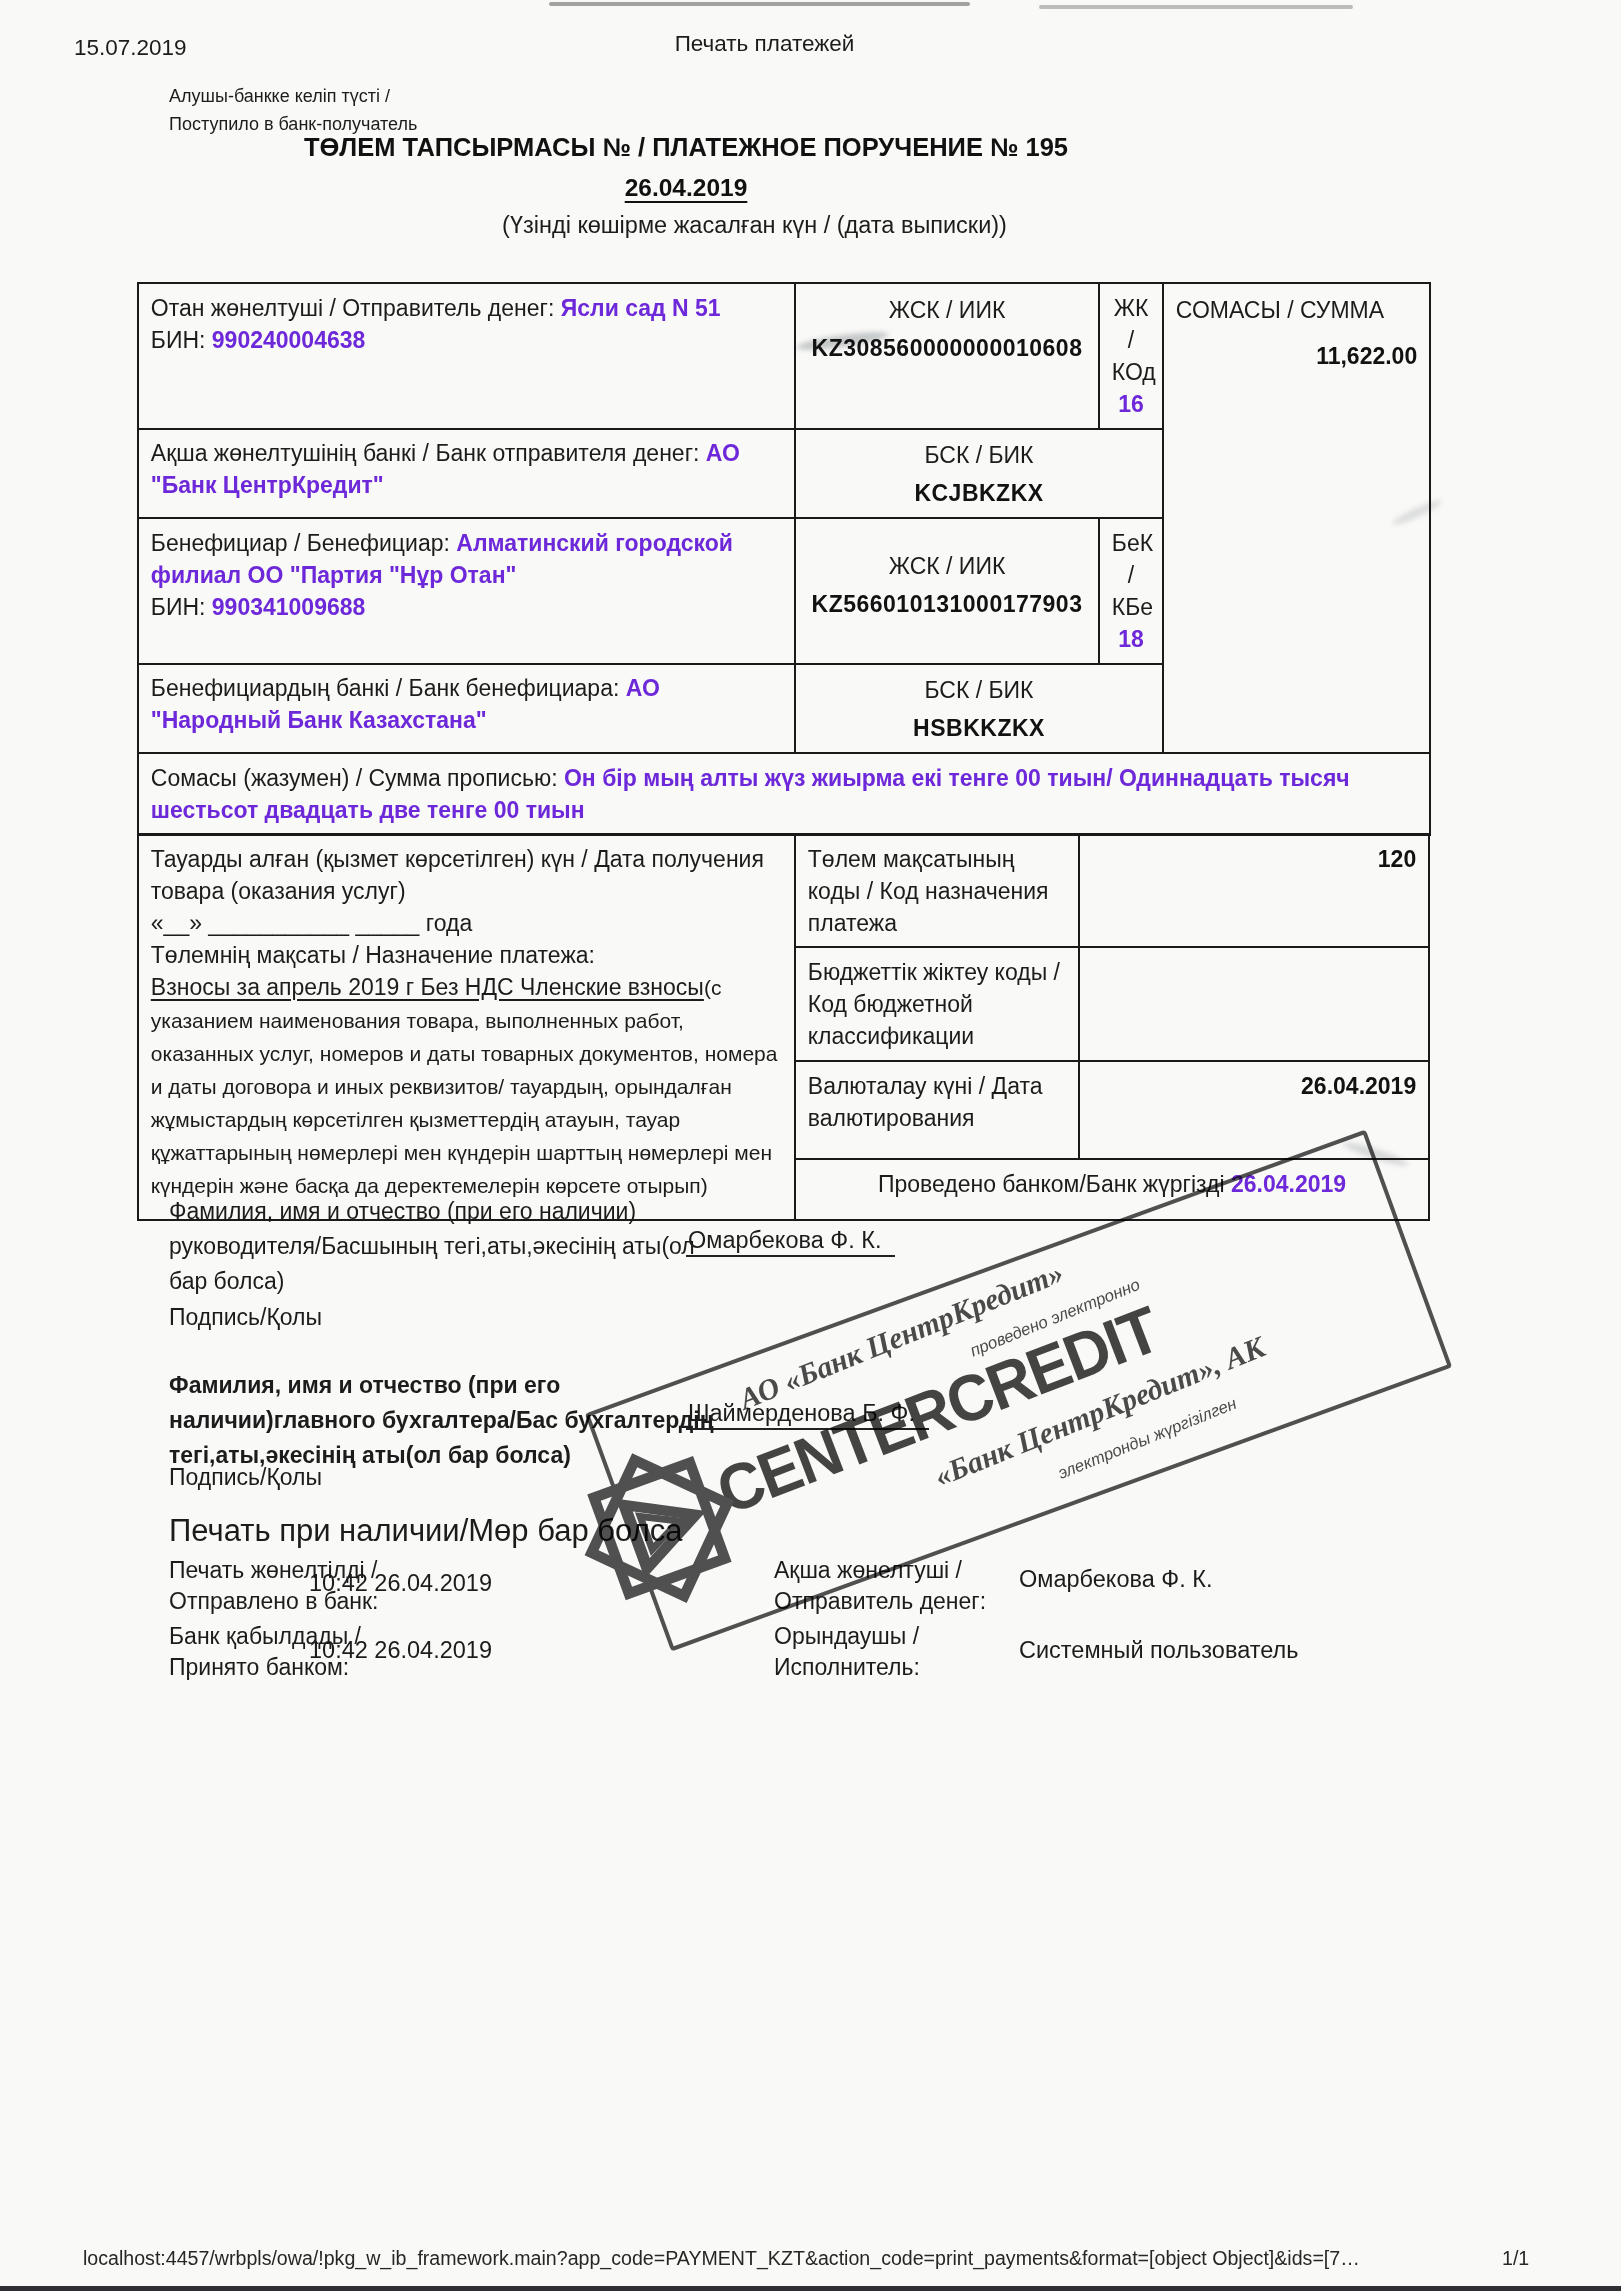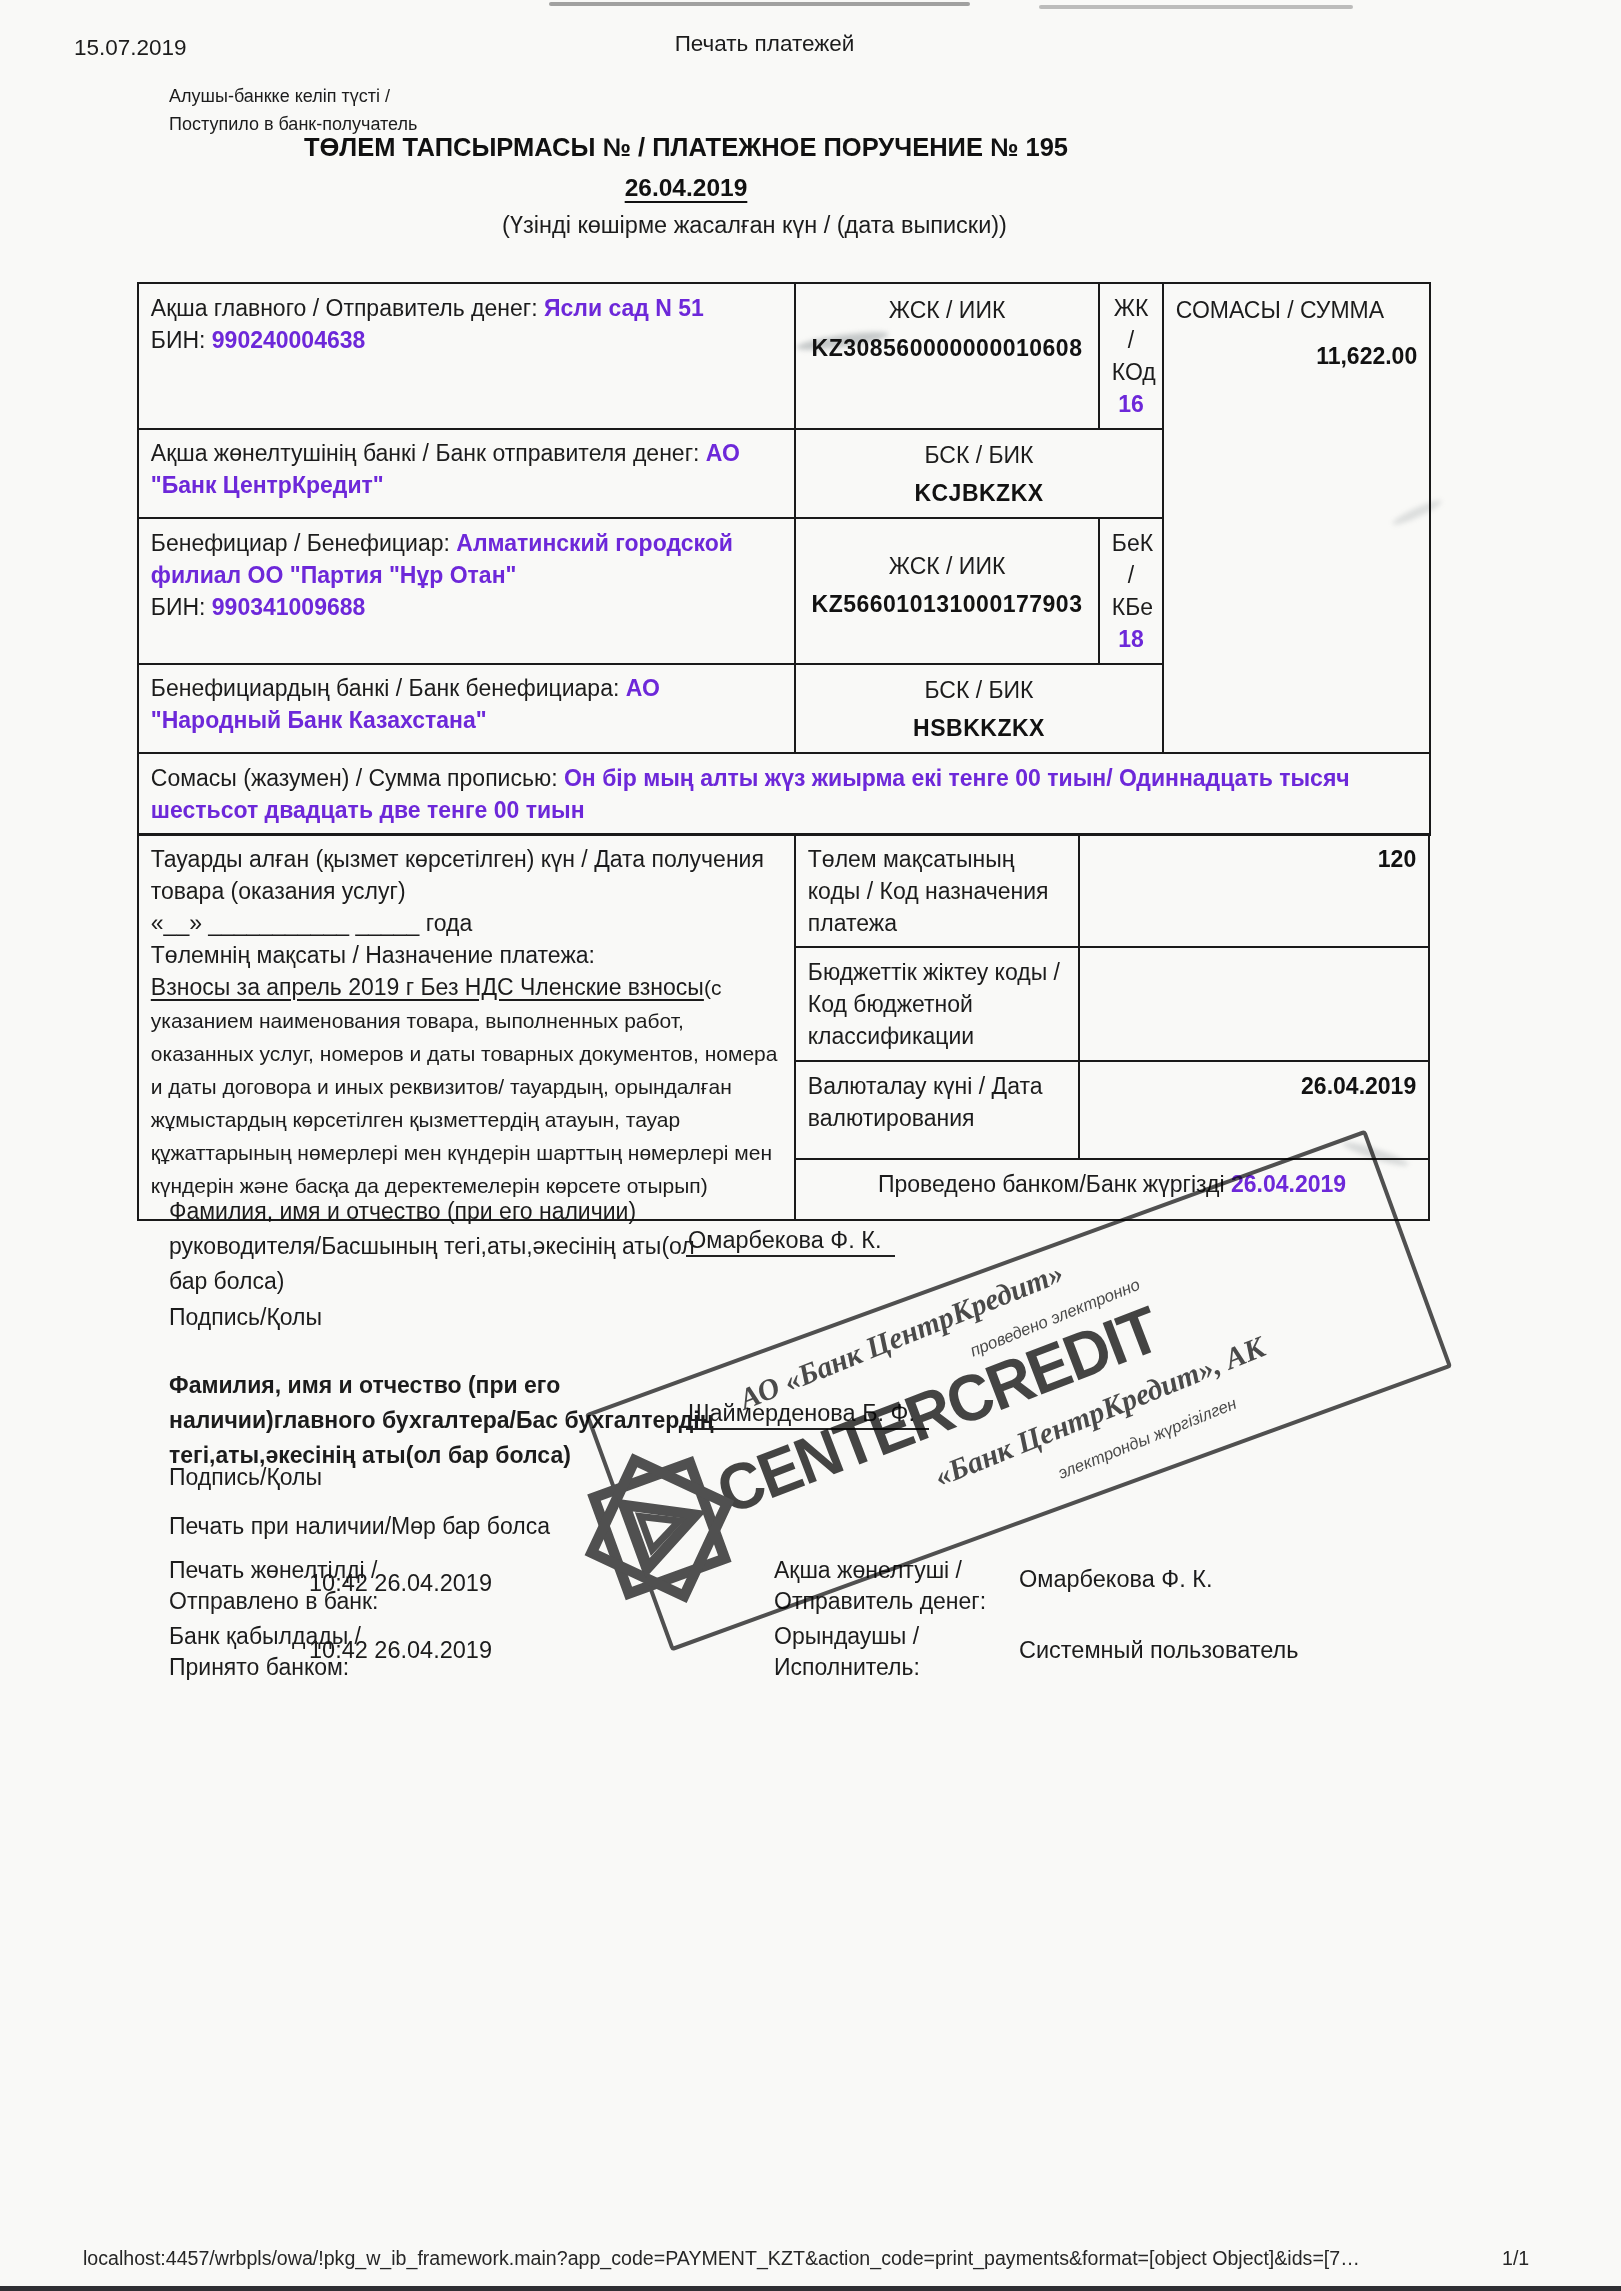--- a/index.html
+++ b/index.html
@@ -40,21 +40,21 @@
   .processed-cell{text-align:center;vertical-align:middle;}
 
   
   .fio{left:169px;top:1194px;width:534px;font-size:23px;line-height:35px;}
   .fio2{left:169px;top:1368px;width:549px;font-size:23px;line-height:35px;font-weight:bold;}
   .sig-name{font-size:23.5px;border-bottom:2px solid #222;padding:0 13.7px 2px 2px;}
   .name1{left:686px;top:1227px;}
   .name2{left:686px;top:1400px;}
   .podpis1{left:169px;top:1304px;font-size:23px;}
   .podpis2{left:169px;top:1464px;font-size:23px;}
-  .pechat{left:169px;top:1513px;font-size:23px;}
+  .pechat{left:169px;top:1513px;font-size:31px;}
   .two-line{font-size:23px;line-height:31px;}
   .sent-l{left:169px;top:1555px;}
   .sent-v{left:309px;top:1570px;font-size:23.5px;}
   .acc-l{left:169px;top:1621px;}
   .acc-v{left:309px;top:1637px;font-size:23.5px;}
   .snd-l{left:774px;top:1555px;}
   .snd-v{left:1019px;top:1566px;font-size:23.5px;}
   .exe-l{left:774px;top:1621px;}
   .exe-v{left:1019px;top:1637px;font-size:23.5px;}
 
@@ -116,21 +116,21 @@
   <table class="grid">
     <colgroup>
         <col style="width:657px">
         <col style="width:304px">
         <col style="width:64px">
         <col style="width:267px">
       </colgroup>
     <tbody>
         <tr style="height:113px">
       <td>
-        <span>Ақша главного / Отправитель денег:</span>
+        <span>Отан жөнелтуші / Отправитель денег:</span>
         <span class="b">Ясли сад N 51</span><br>
         <span>БИН:</span>
         <span class="b">990240004638</span>
       </td>
       <td>
         <span class="acct-label">ЖСК / ИИК</span>
         <span class="acct-value">KZ308560000000010608</span>
       </td>
       <td class="cc kbe-cell">
         <span>ЖК / КОд</span><br>

